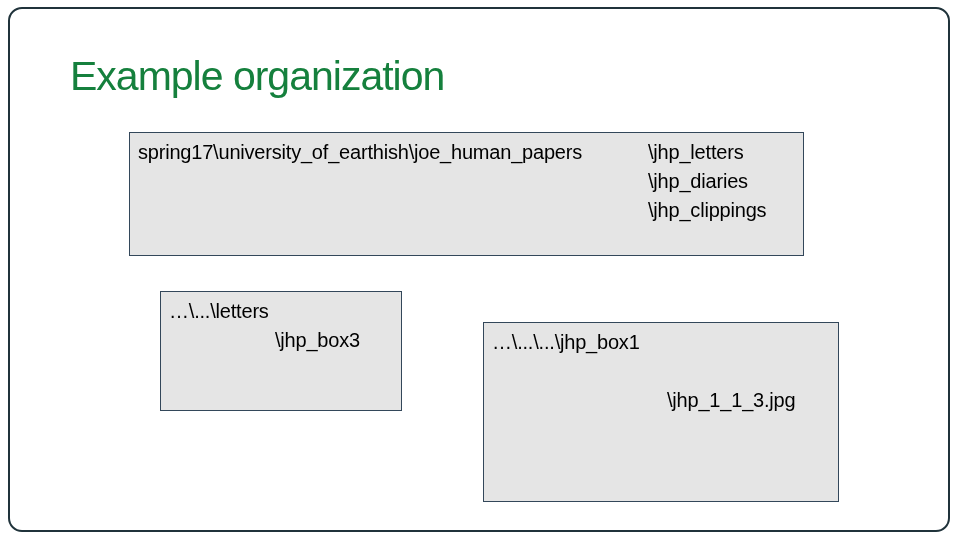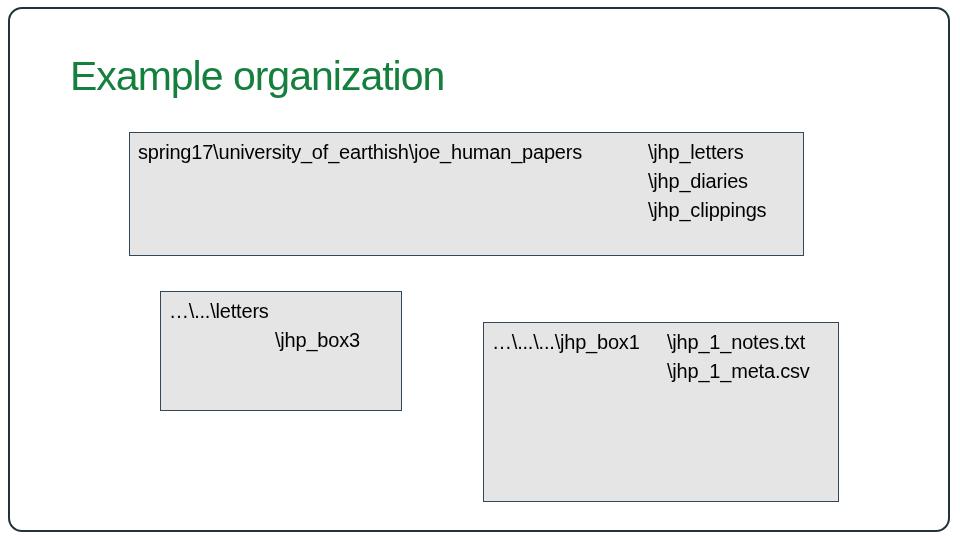--- a/index.html
+++ b/index.html
@@ -103,27 +103,23 @@
     </div>
     <div class="line">
       <span class="prefix"></span>
         <span class="item">\jhp_box3</span>
     </div>
   </div>
 
   <div class="pathbox" id="box-files">
     <div class="line">
       <span class="prefix">…\...\...\jhp_box1</span>
-        <span class="item">\jhp_1_notes.txt</span>
-    </div>
-    <div class="line">
-      <span class="prefix"></span>
-        <span class="item">\jhp_1_meta.csv</span>
     </div>
     <div class="line">
       <span class="prefix"></span>
     </div>
     <div class="line">
       <span class="prefix"></span>
+        <span class="item">\jhp_1_1_3.jpg</span>
     </div>
   </div>
 
 </div>
 
 </body></html>

